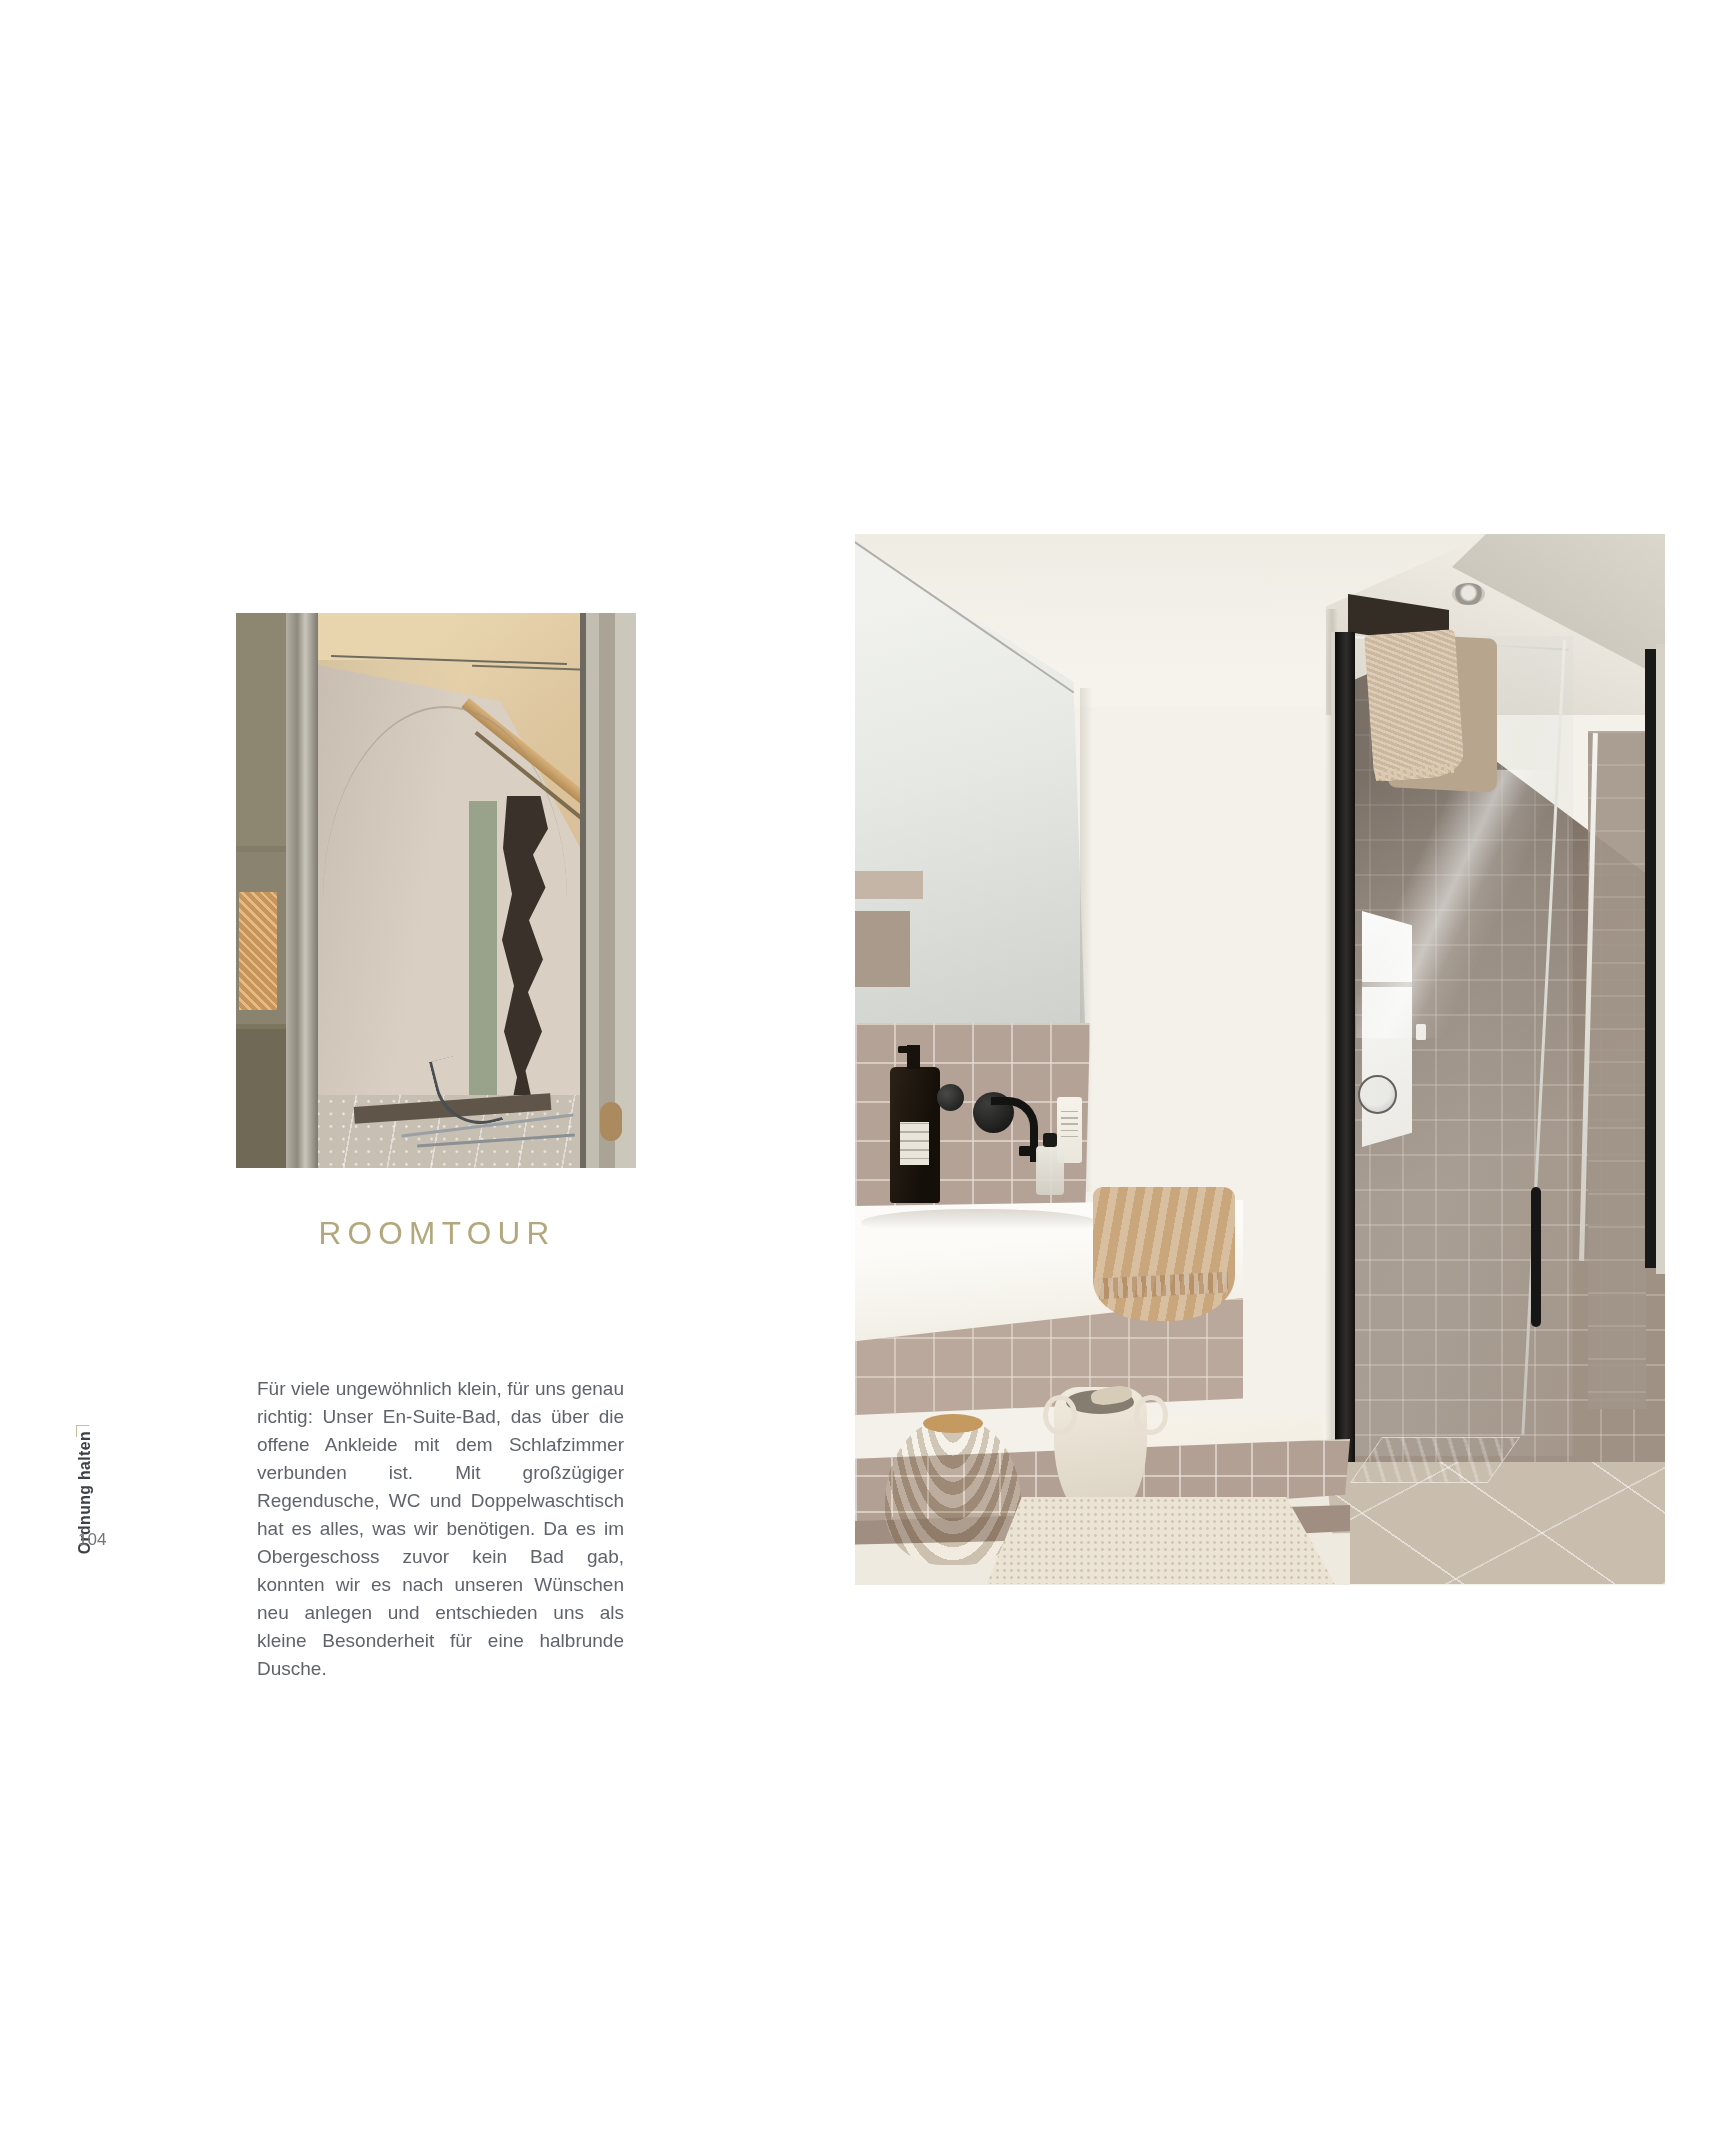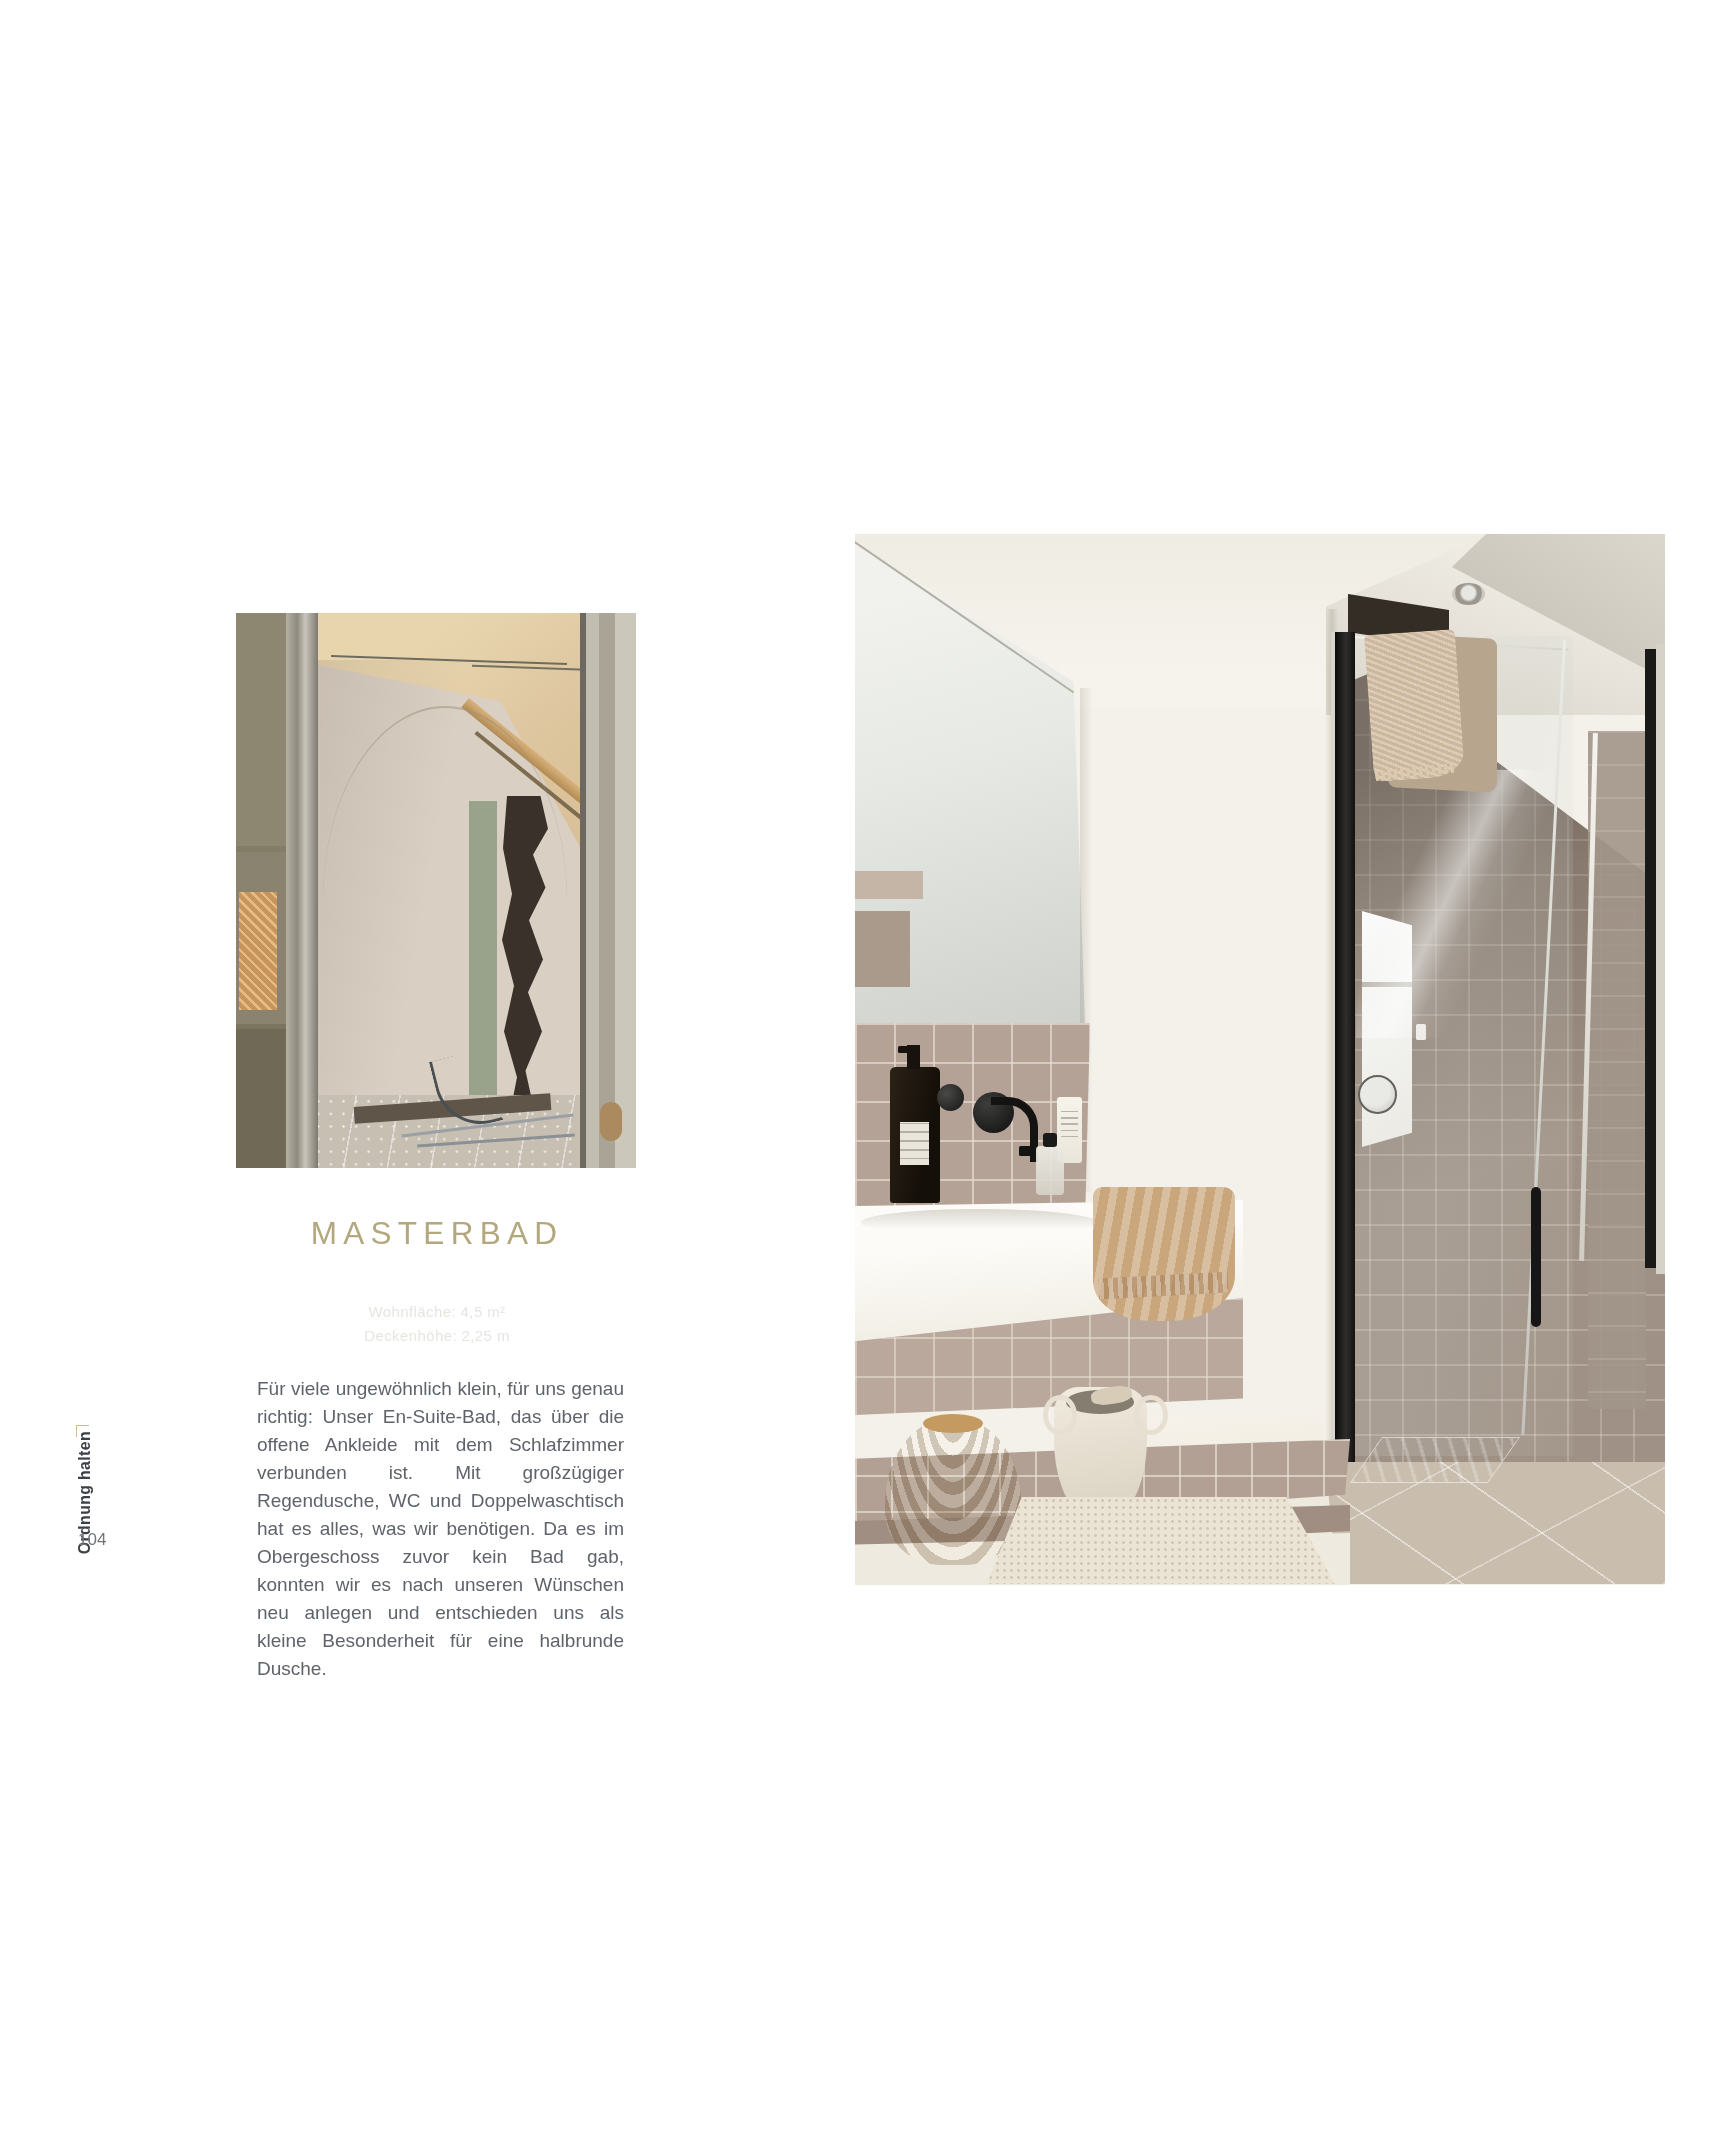--- a/index.html
+++ b/index.html
@@ -220,25 +220,21 @@
     <div class="ab pb-pipe2"></div>
     <div class="ab pb-cable"></div>
     <div class="ab pb-leftpanel"></div>
     <div class="ab pb-osb"></div>
     <div class="ab pb-stud-l"></div>
     <div class="ab pb-frame-r"></div>
     <div class="ab pb-frame-hole"></div>
   </div>
 
   <div class="ab title">
-    <div>MASTERBAD</div>
-  </div>
-  <div class="ab specs">
-    <div>Wohnfläche: 4,5 m²</div>
-    <div>Deckenhöhe: 2,25 m</div>
+    <div>ROOMTOUR</div>
   </div>
   <p class="ab bodycopy" lang="de">Für viele ungewöhnlich klein, für uns genau richtig: Unser En-Suite-Bad, das über die offene Ankleide mit dem Schlafzimmer verbunden ist. Mit großzügiger Regendusche, WC und Doppelwaschtisch hat es alles, was wir benötigen. Da es im Obergeschoss zuvor kein Bad gab, konnten wir es nach unseren Wünschen neu anlegen und entschieden uns als kleine Besonderheit für eine halbrunde Dusche.</p>
 
   <div class="ab chapter-mark"></div>
   <div class="ab chapter-label">Ordnung halten</div>
   <div class="ab page-number">104</div>
 
   <div class="ab photo-after">
     <div class="ab pa-ceiling"></div>
     <div class="ab pa-shower-ceil"></div>

